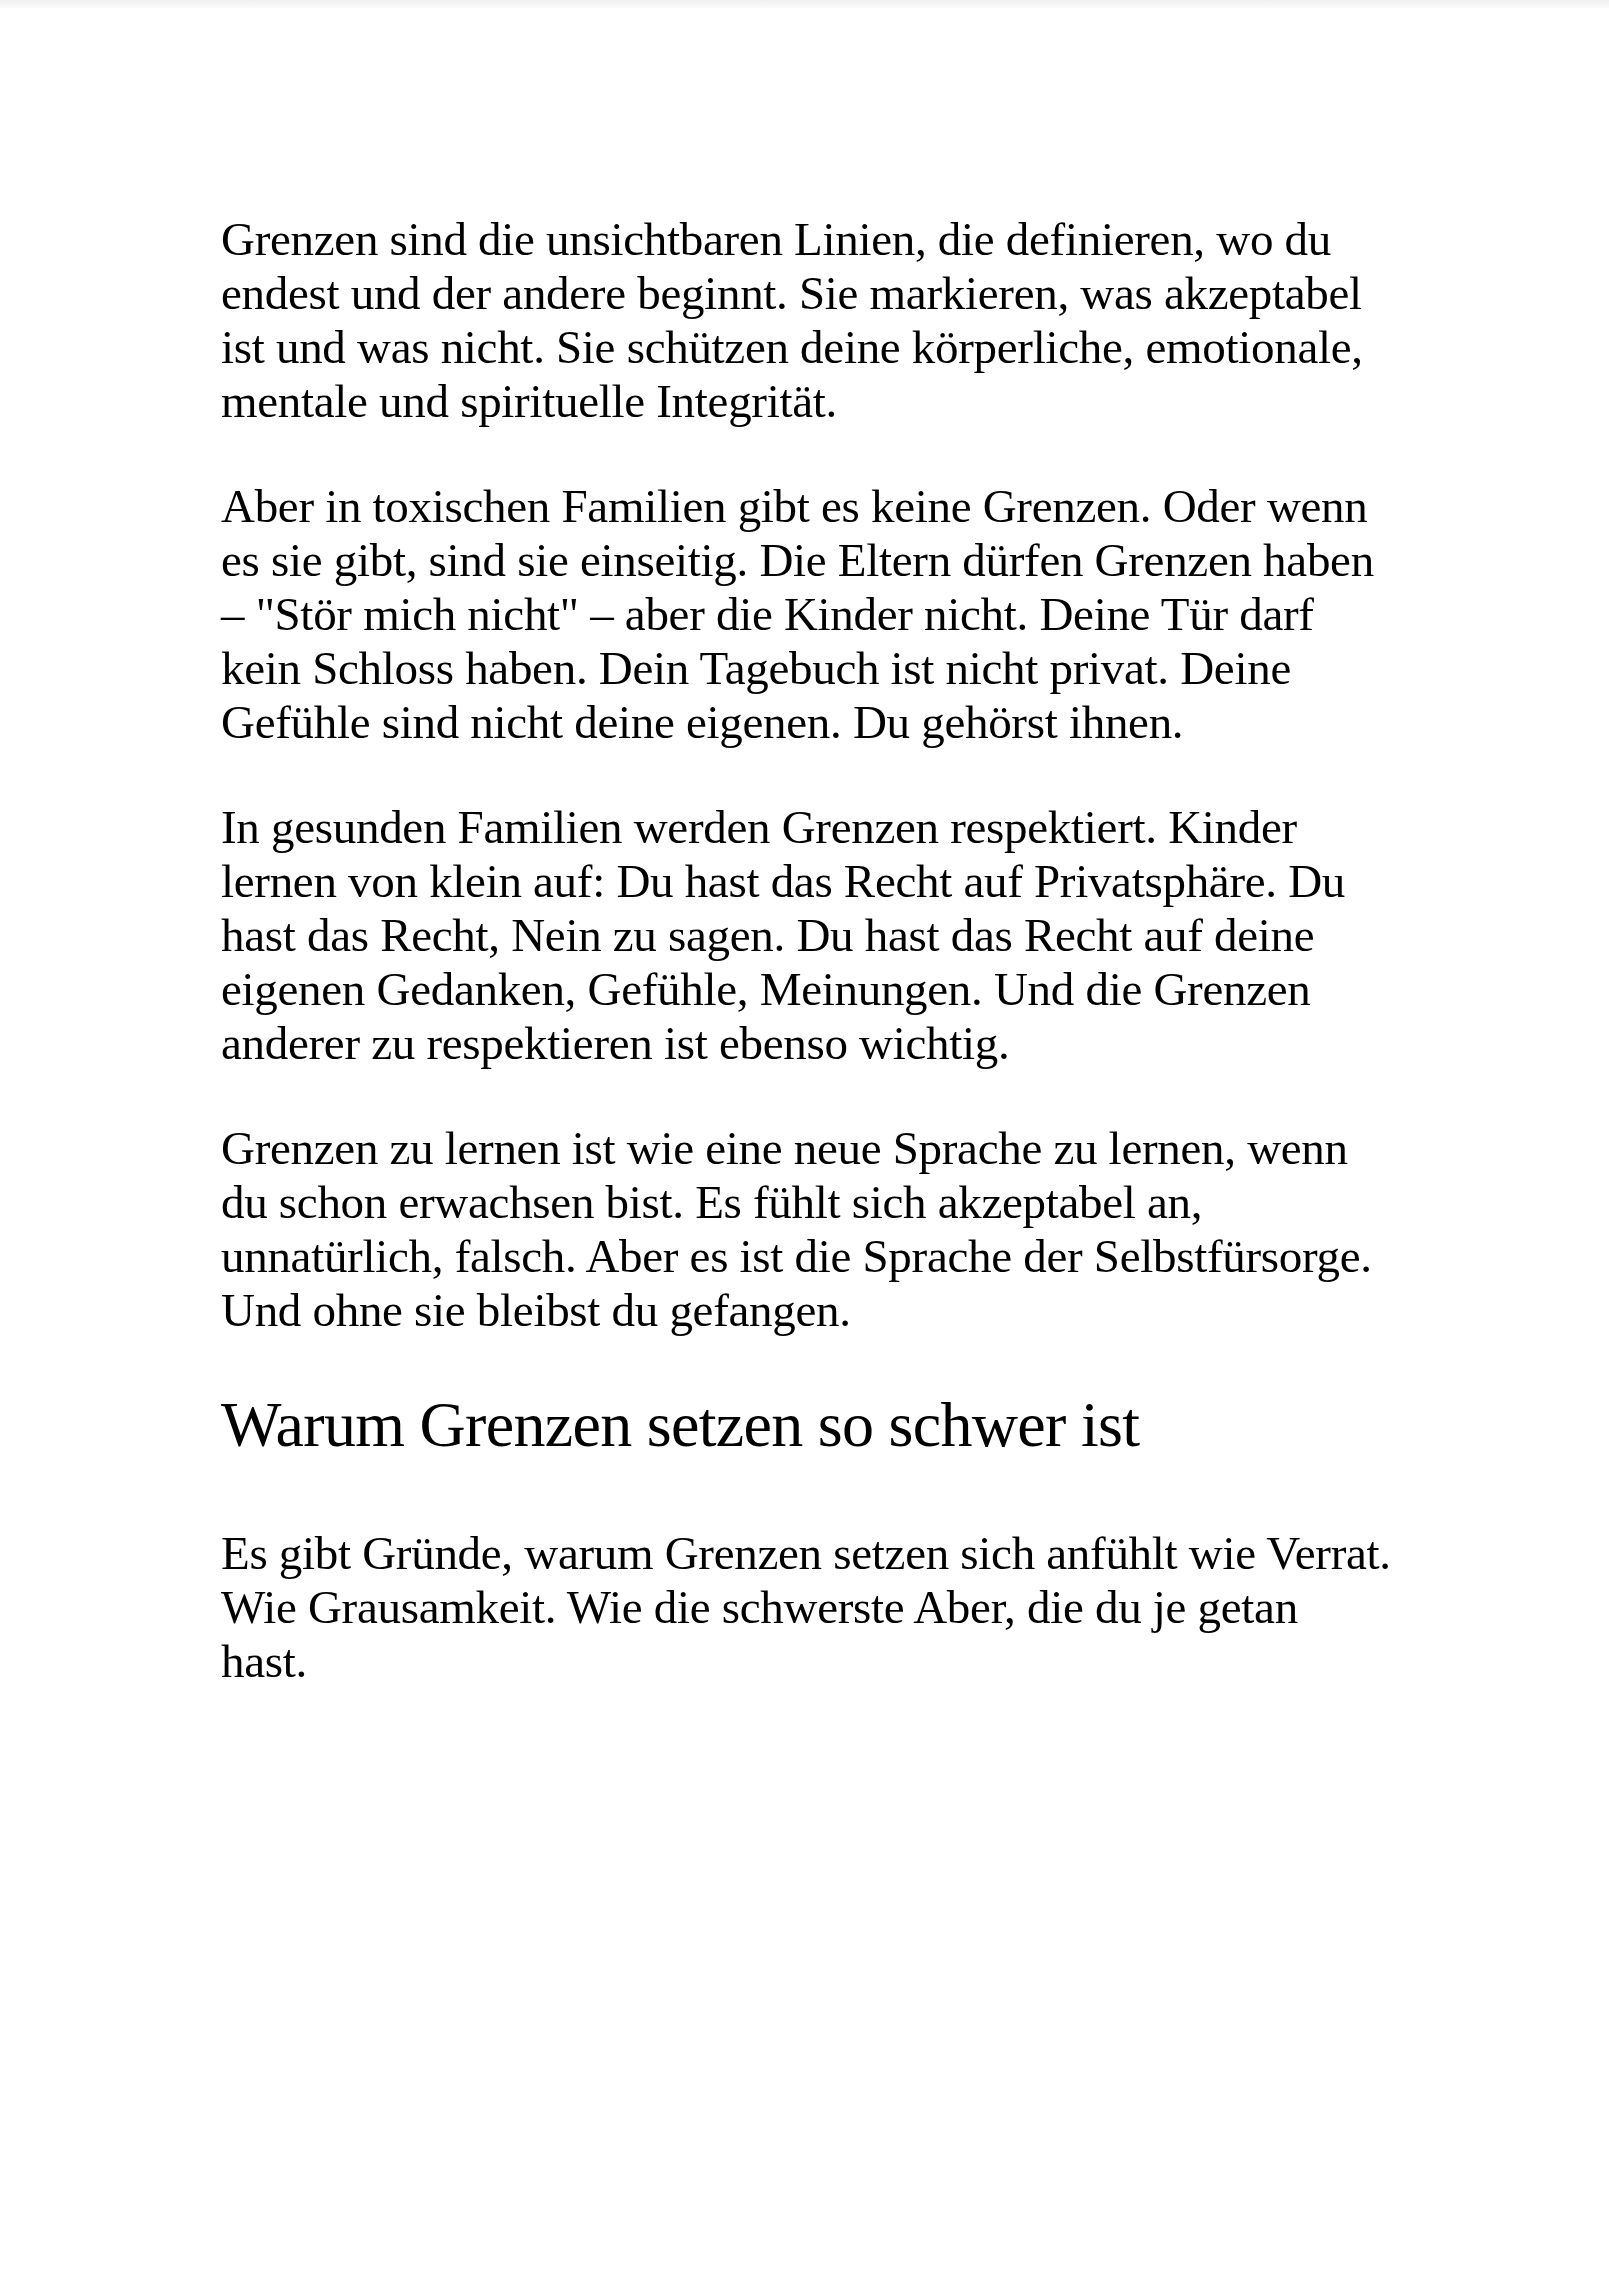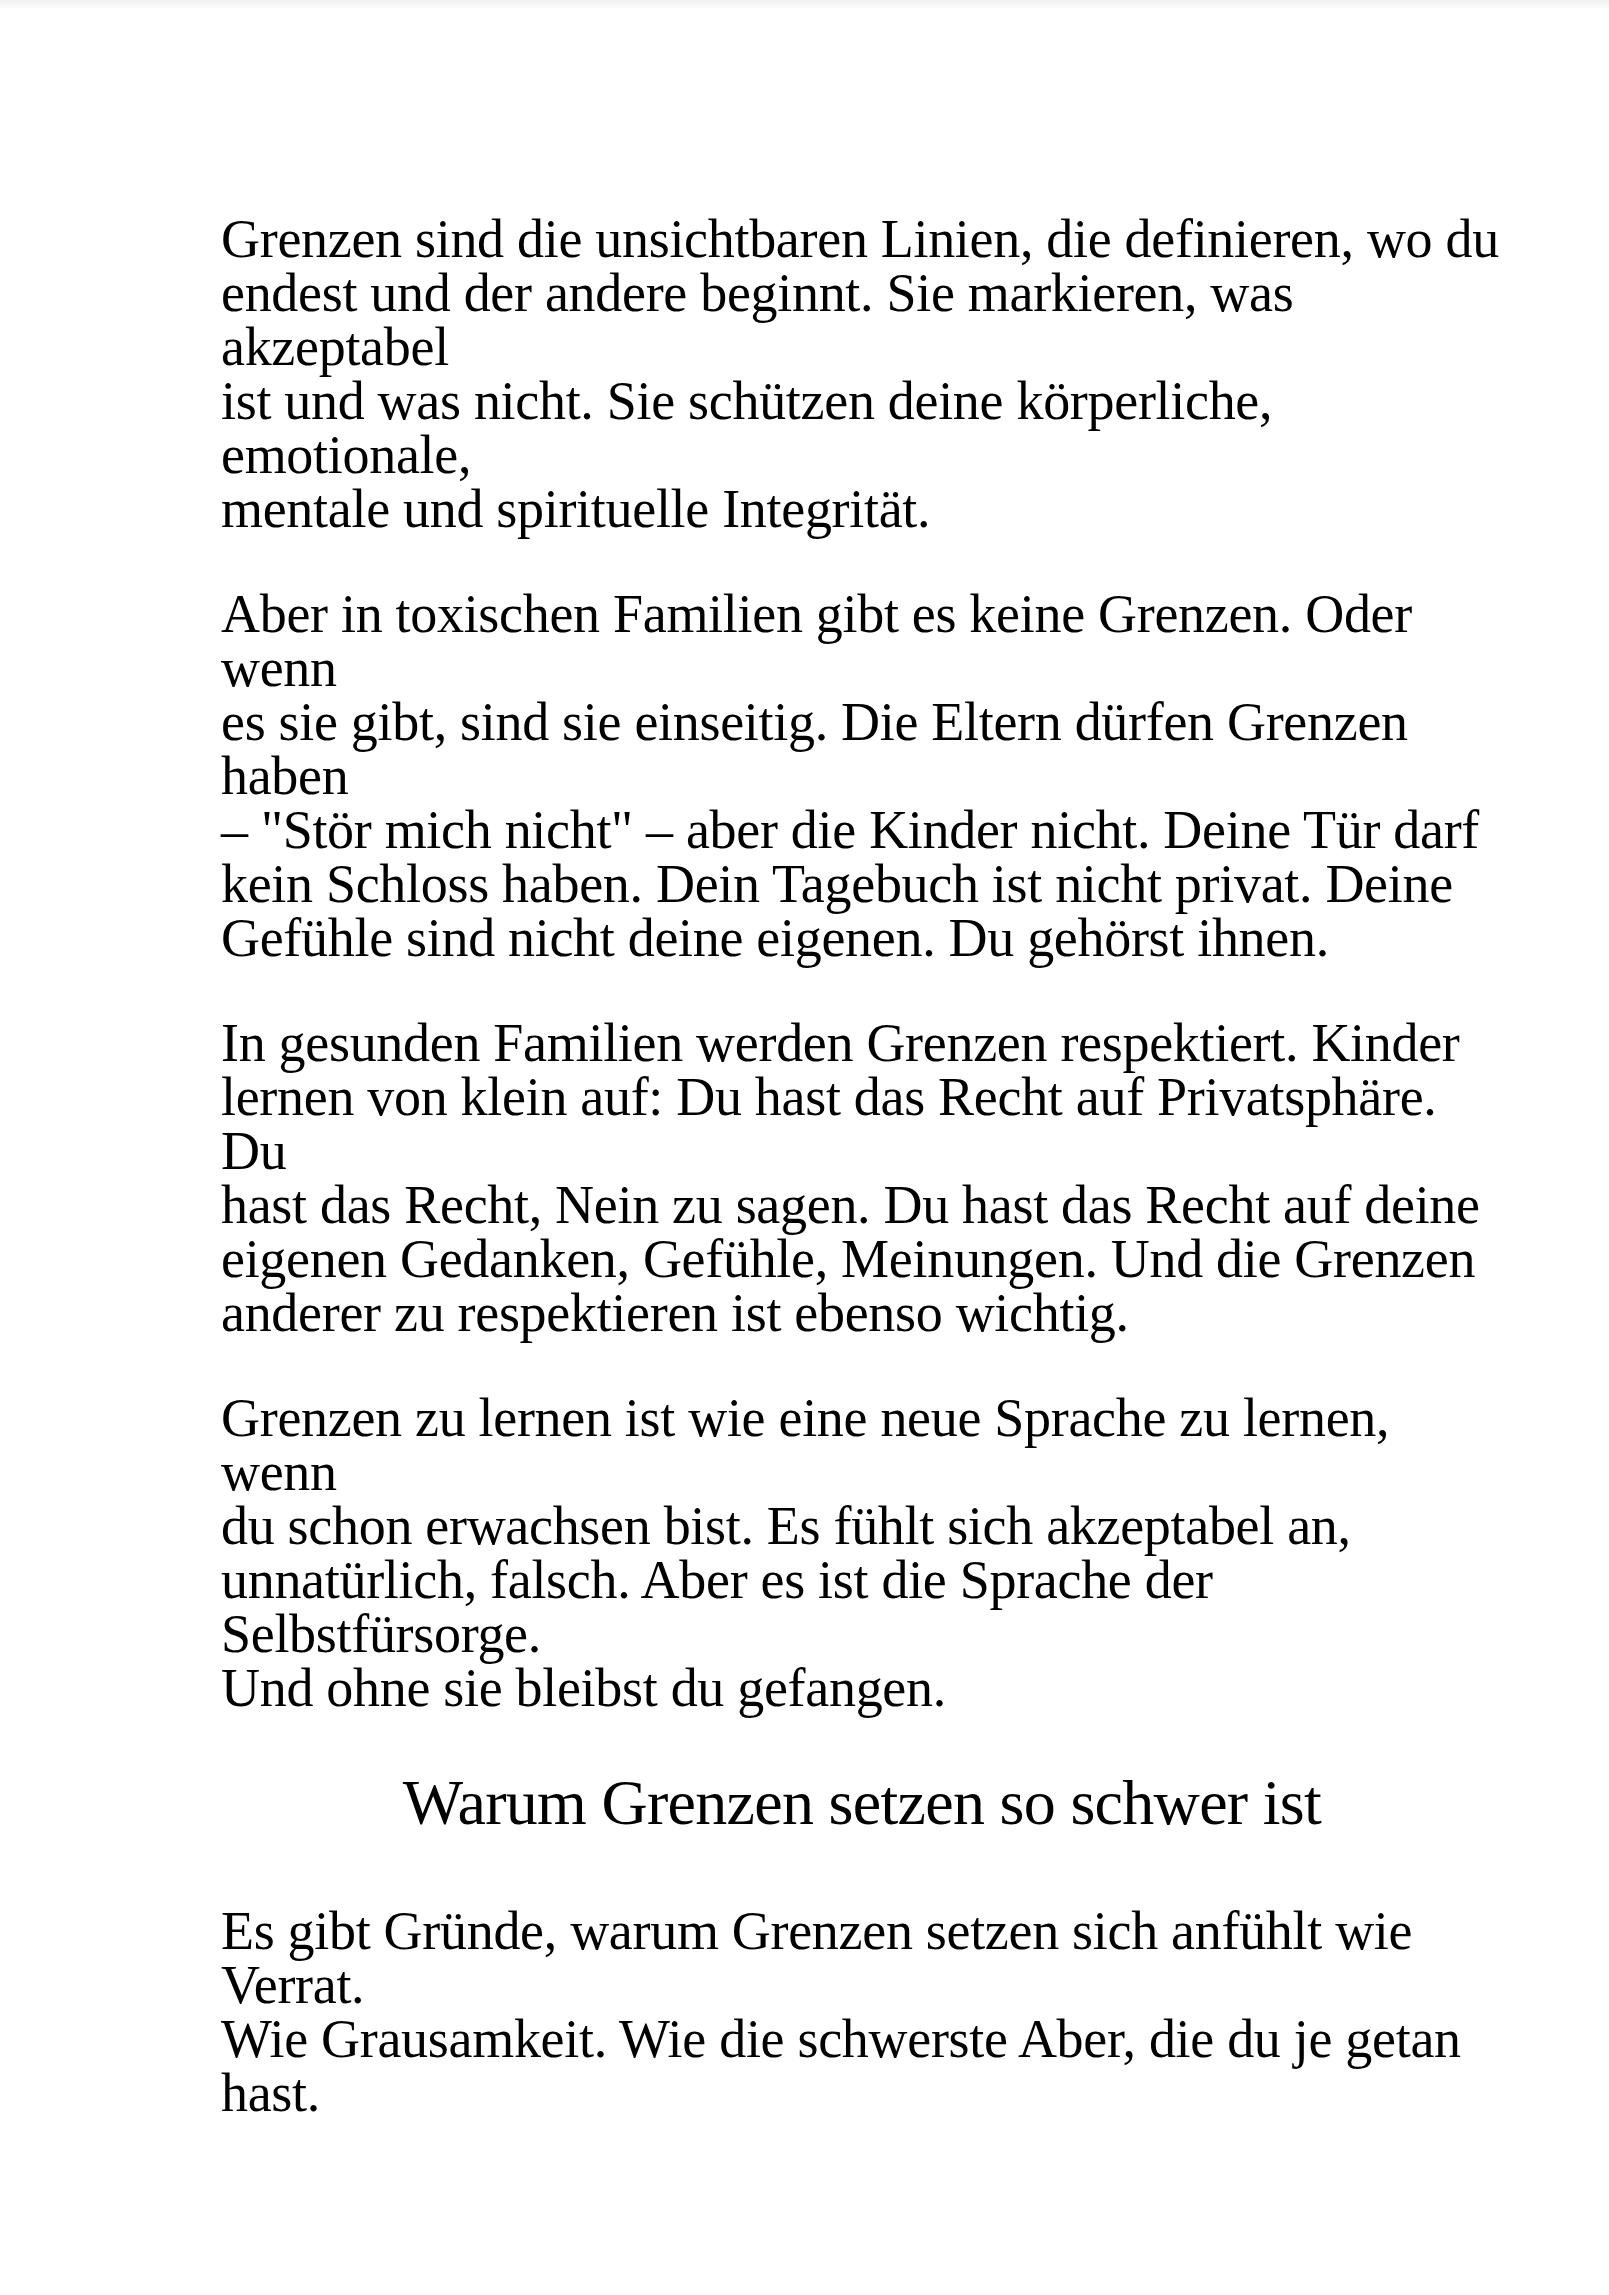--- a/index.html
+++ b/index.html
@@ -19,35 +19,34 @@
     height: 8px;
     background: linear-gradient(#f1f1f1, #fbfbfb);
   }
   .content {
     padding: 204px 107px 0 221px;
     box-sizing: border-box;
     width: 1610px;
   }
   .content p {
     margin: 0 0 51px 0;
-    font-size: 54px;
+    font-size: 47px;
     line-height: 54px;
     letter-spacing: -0.3px;
     white-space: pre-line;
     color: #000000;
   }
   .content h2 {
     margin: 10.7px 0 64px 0;
     font-weight: 400;
     font-size: 64px;
     line-height: 74px;
     letter-spacing: -0.7px;
     white-space: pre-line;
     color: #000000;
-    text-align: center;
   }
 </style>
 </head>
 <body>
 
 <main>
   <div class="top-strip"></div>
   <article class="content">
     <p>Grenzen sind die unsichtbaren Linien, die definieren, wo du
 endest und der andere beginnt. Sie markieren, was akzeptabel

